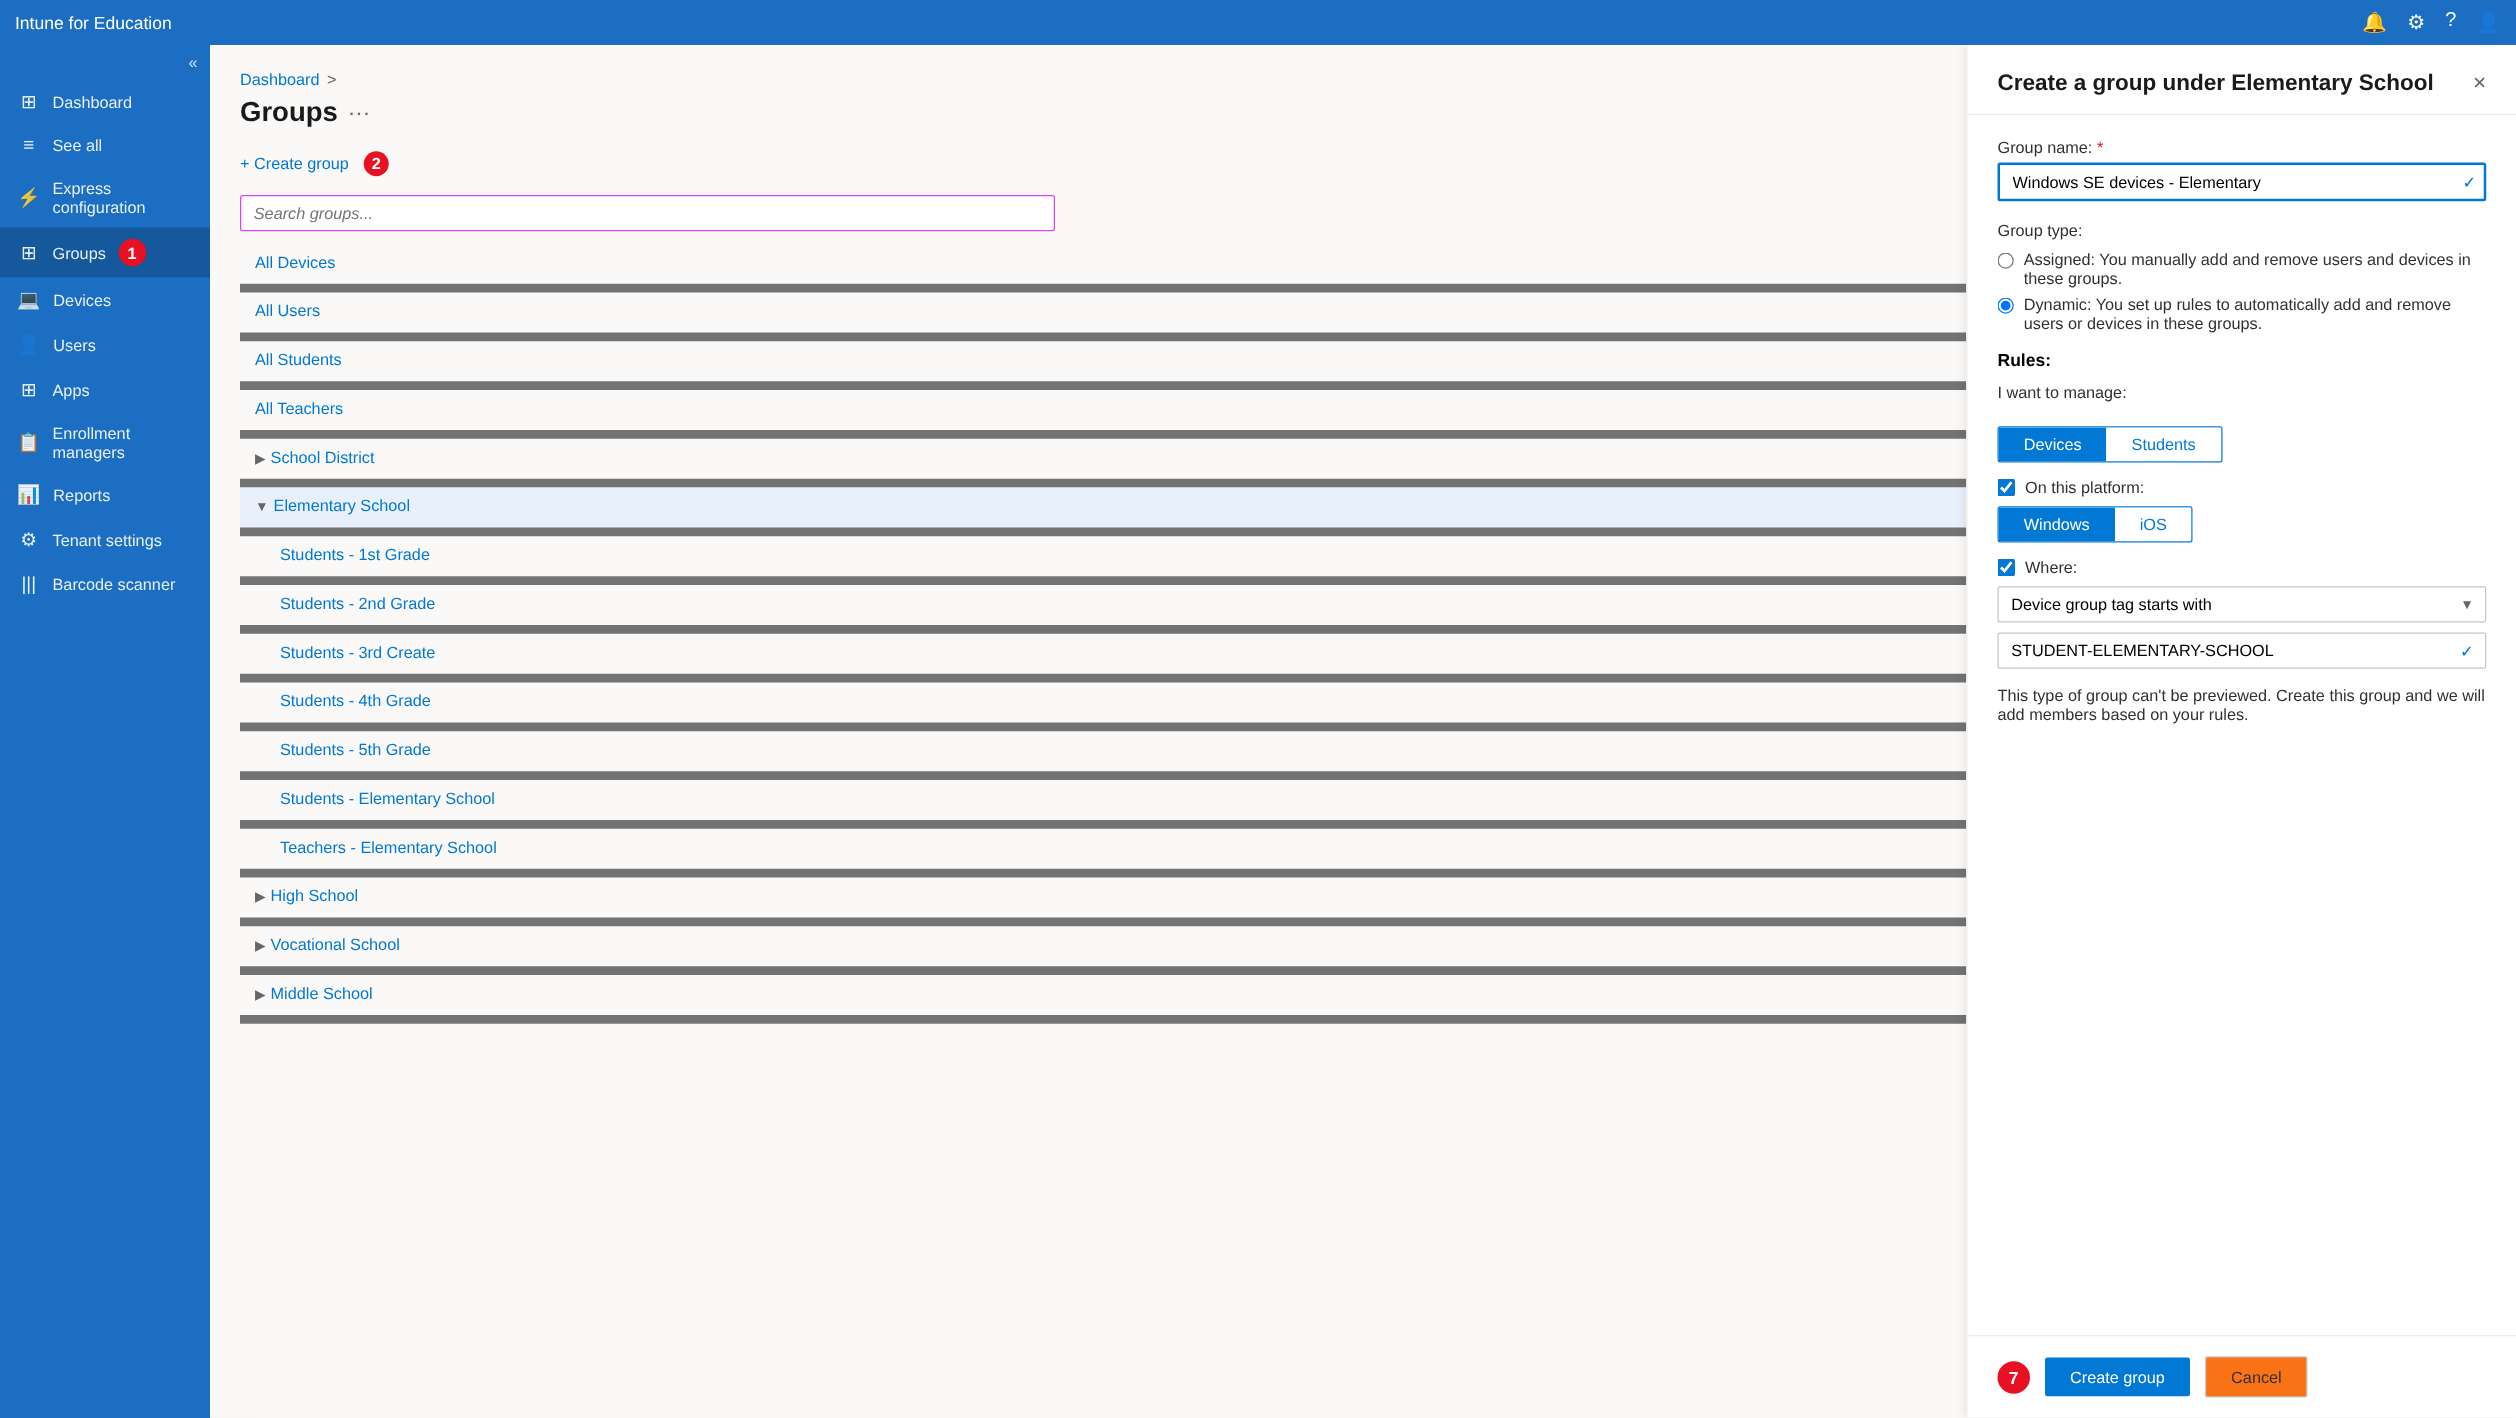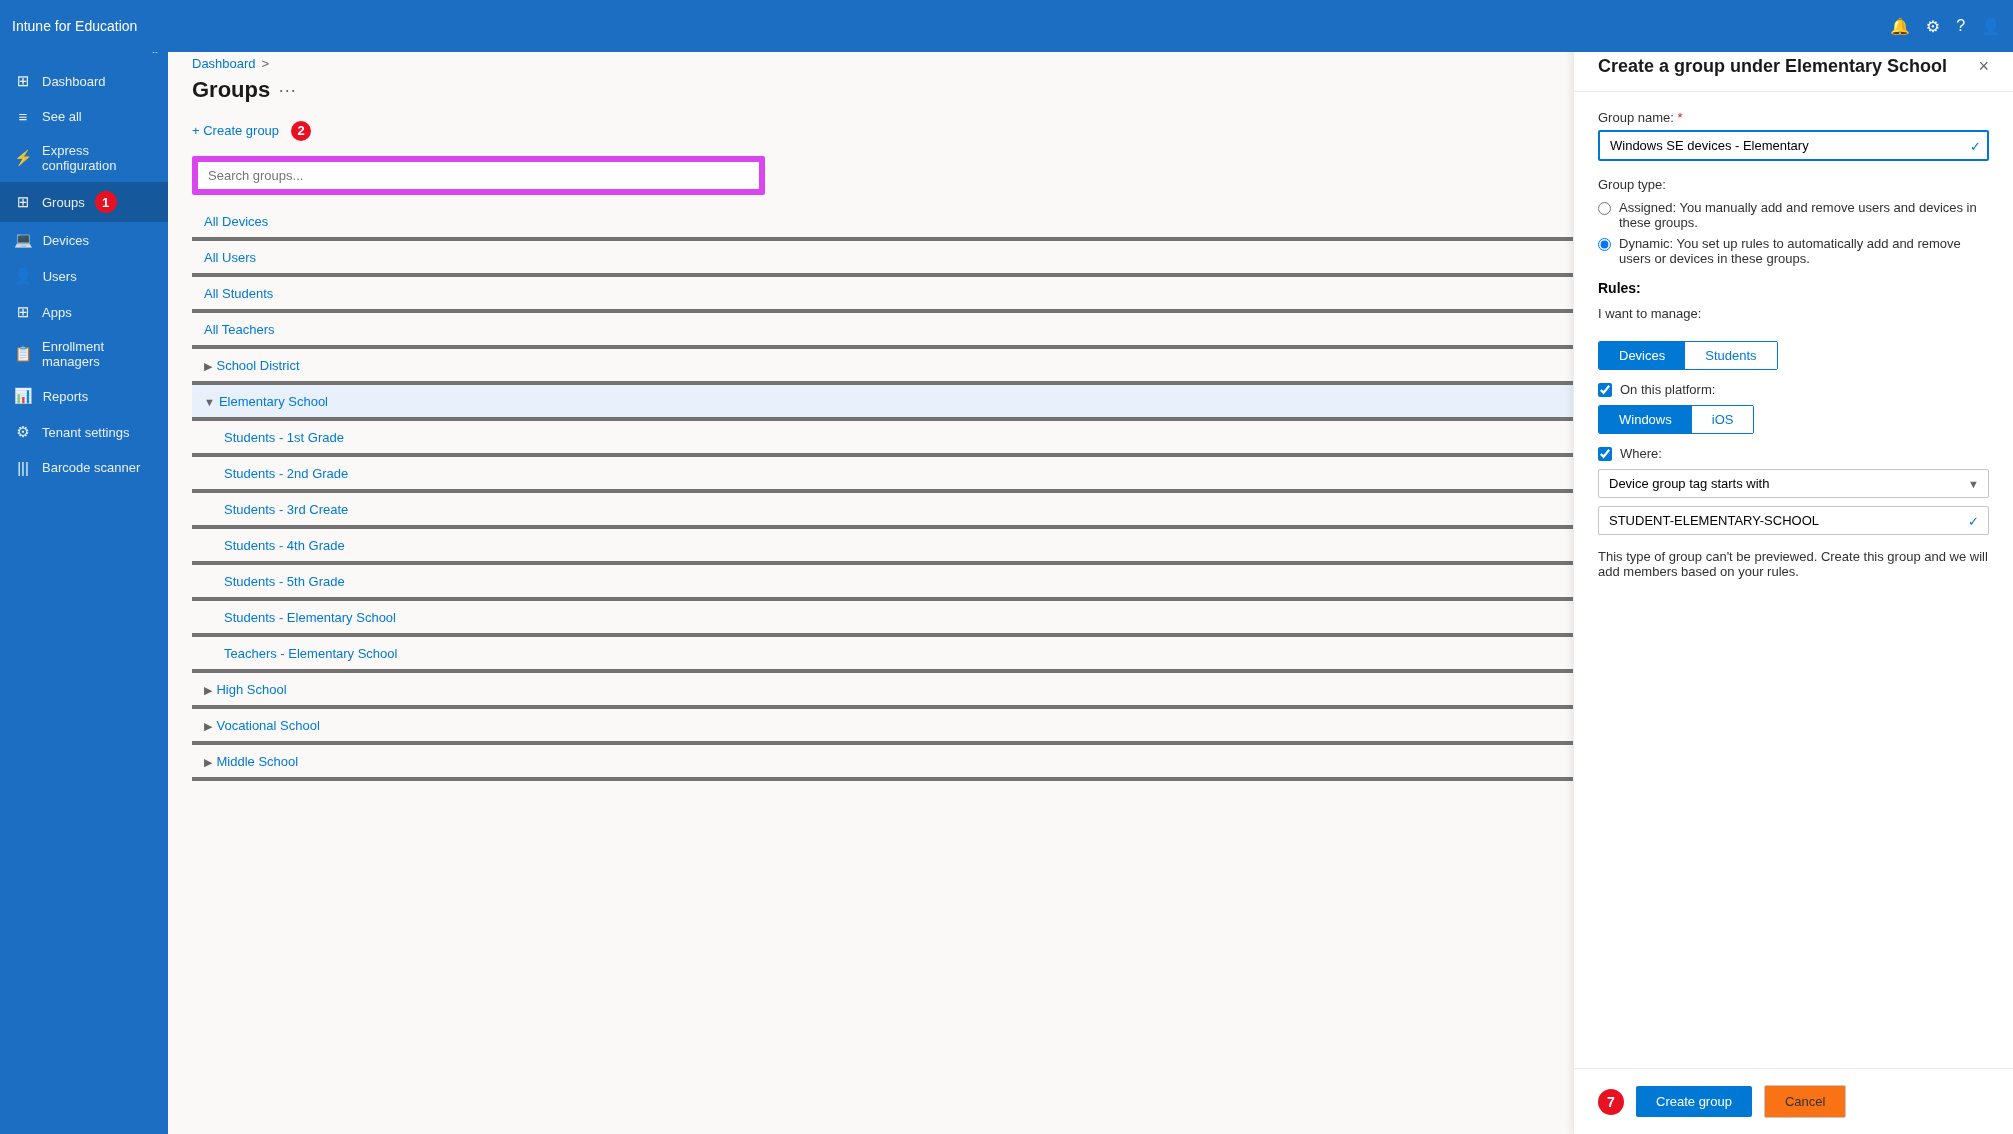--- a/index.html
+++ b/index.html
@@ -2,21 +2,21 @@
 <html><head>
   <meta charset="utf-8">
   <style>
     * { box-sizing: border-box; margin: 0; padding: 0; }
     body { font-family: 'Segoe UI', sans-serif; font-size: 13px; background: #f3f2f1; overflow: hidden; }
 
     
     .topbar {
       background: #1b6ec2;
       color: white;
-      height: 52px;
+      height: 36px;
       display: flex;
       align-items: center;
       padding: 0 12px;
       justify-content: space-between;
       position: fixed; top: 0; left: 0; right: 0; z-index: 100;
     }
     .topbar-title { font-size: 14px; font-weight: 500; }
     .topbar-icons { display: flex; gap: 16px; }
     .topbar-icon { color: white; font-size: 16px; cursor: pointer; }
 
@@ -57,26 +57,26 @@
       display: flex; align-items: center; gap: 6px;
       background: none; border: none; color: #0078d4; cursor: pointer; font-size: 13px; padding: 4px 0;
     }
     .step-badge {
       background: #e81123; color: white; border-radius: 50%;
       width: 22px; height: 22px; font-size: 13px; font-weight: bold;
       display: flex; align-items: center; justify-content: center;
     }
 
     .search-box {
-      width: 573px; padding: 6px 10px; border: 6px solid #d946ef;
-      border-radius: 2px; font-size: 13px; background: white;
+      width: 652px; padding: 6px 10px; border: 1px solid #d946ef;
+      border-radius: 2px; font-size: 13px; background: white; font-style: italic;
     }
     .group-item {
-      display: flex; align-items: center; padding: 7px 12px;
-      border-bottom: 4px solid #737373; cursor: pointer;
+      display: flex; align-items: flex-start; padding: 7px 12px;
+      border-bottom: 7px solid #737373; cursor: pointer;
     }
     .group-item.selected { background: #e8f0fb; }
     .group-name { flex: 1; color: #0078d4; font-size: 13px; }
     .group-name.indent1 { padding-left: 20px; }
     .group-chevron { color: #666; margin-right: 4px; font-size: 11px; }
     .group-more { color: #666; font-size: 16px; cursor: pointer; letter-spacing: 1px; }
 
     
     .right-panel {
       position: fixed; top: 36px; right: 0; bottom: 0;

